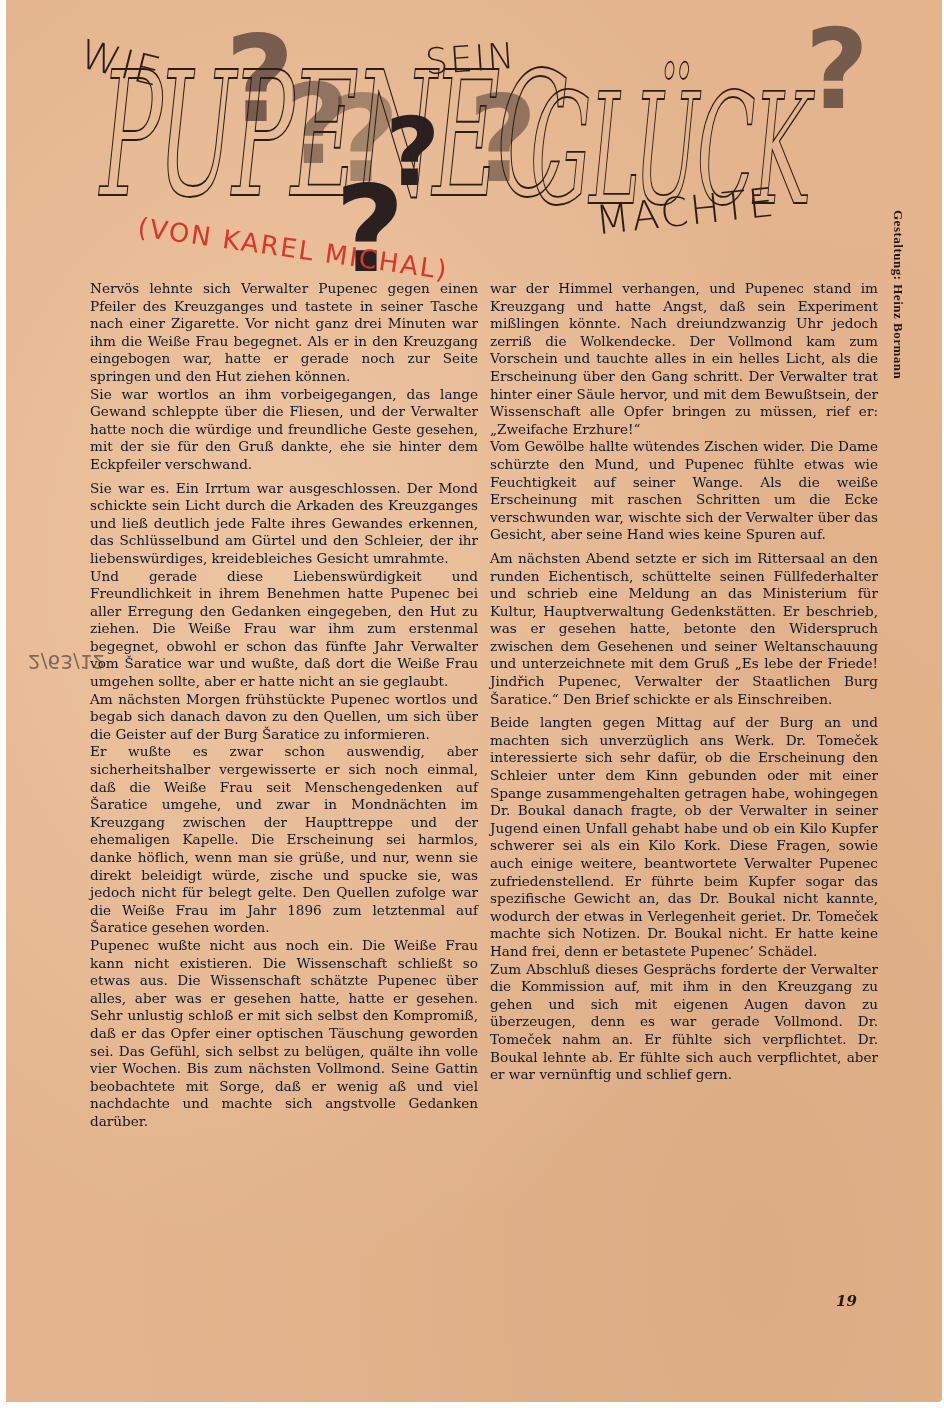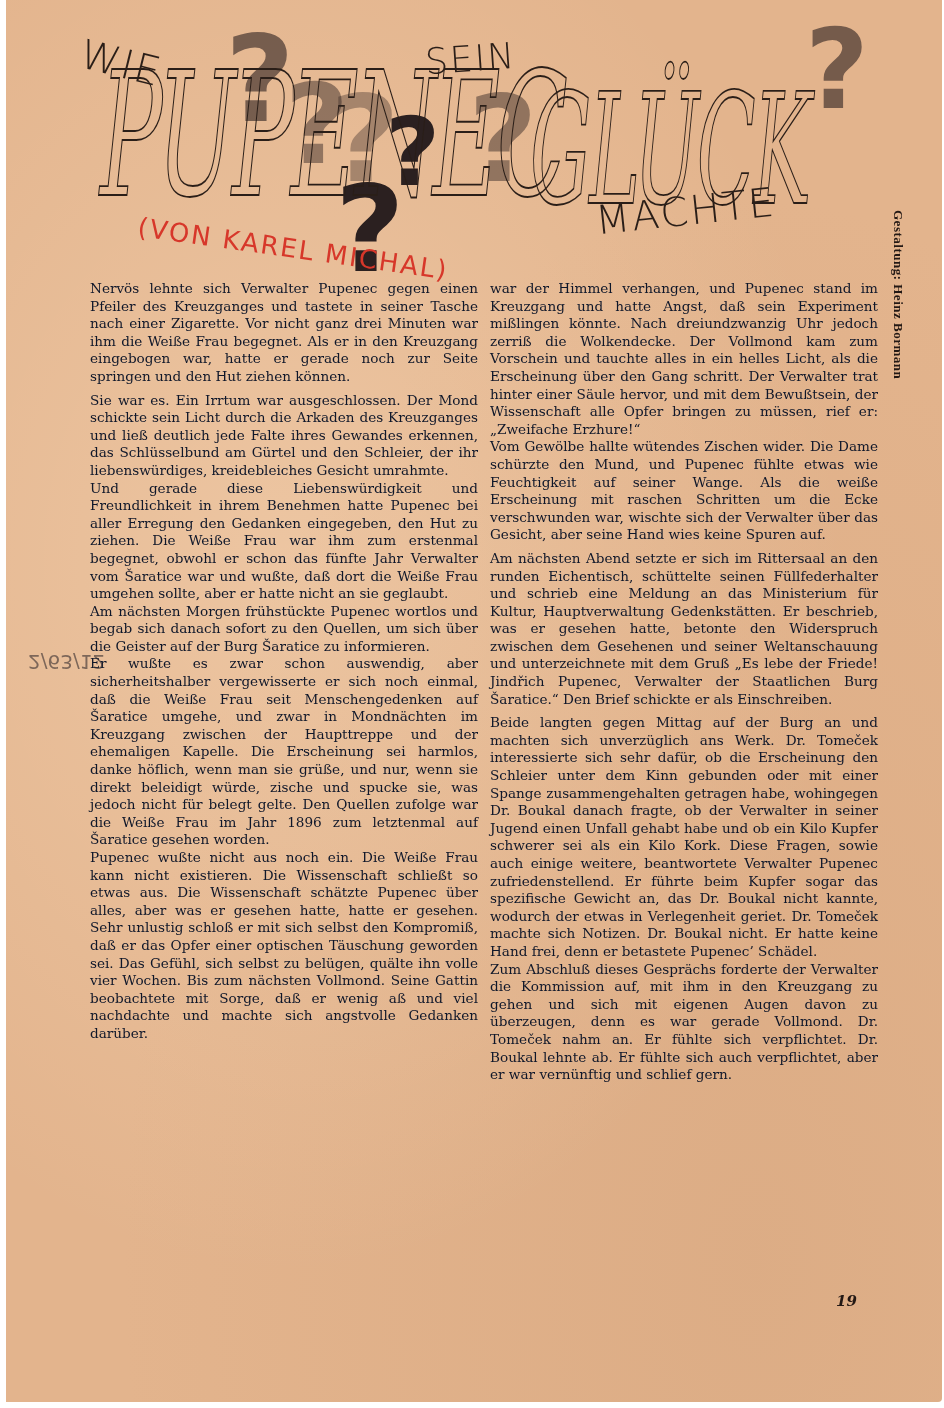--- a/index.html
+++ b/index.html
@@ -94,23 +94,24 @@
   <span class="t-big t-gluck">GLÜCK</span>
   <span class="t-small t-machte">MACHTE</span>
   <span class="author">(VON KAREL MICHAL)</span>
 </div>
 
 <div class="credit">Gestaltung: Heinz Bormann</div>
 <div class="margin-note">2/63/12</div>
 
 <div class="column col-left">
   <p>Nervös lehnte sich Verwalter Pupenec gegen einen Pfeiler des Kreuzganges und tastete in seiner Tasche nach einer Zigarette. Vor nicht ganz drei Minuten war ihm die Weiße Frau begegnet. Als er in den Kreuzgang eingebogen war, hatte er gerade noch zur Seite springen und den Hut ziehen können.</p>
+  <p>Sie war wortlos an ihm vorbeigegangen, das lange Gewand schleppte über die Fliesen, und der Verwalter hatte noch die würdige und freundliche Geste gesehen, mit der sie für den Gruß dankte, ehe sie hinter dem Eckpfeiler verschwand.</p>
   <p class="gap">Sie war es. Ein Irrtum war ausgeschlossen. Der Mond schickte sein Licht durch die Arkaden des Kreuzganges und ließ deutlich jede Falte ihres Gewandes erkennen, das Schlüsselbund am Gürtel und den Schleier, der ihr liebenswürdiges, kreidebleiches Gesicht umrahmte.</p>
   <p>Und gerade diese Liebenswürdigkeit und Freundlichkeit in ihrem Benehmen hatte Pupenec bei aller Erregung den Gedanken eingegeben, den Hut zu ziehen. Die Weiße Frau war ihm zum erstenmal begegnet, obwohl er schon das fünfte Jahr Verwalter vom Šaratice war und wußte, daß dort die Weiße Frau umgehen sollte, aber er hatte nicht an sie geglaubt.</p>
-  <p>Am nächsten Morgen frühstückte Pupenec wortlos und begab sich danach sofort zu den Quellen, um sich über die Geister auf der Burg Šaratice zu informieren.</p>
+  <p>Am nächsten Morgen frühstückte Pupenec wortlos und begab sich danach davon zu den Quellen, um sich über die Geister auf der Burg Šaratice zu informieren.</p>
   <p>Er wußte es zwar schon auswendig, aber sicherheitshalber vergewisserte er sich noch einmal, daß die Weiße Frau seit Menschengedenken auf Šaratice umgehe, und zwar in Mondnächten im Kreuzgang zwischen der Haupttreppe und der ehemaligen Kapelle. Die Erscheinung sei harmlos, danke höflich, wenn man sie grüße, und nur, wenn sie direkt beleidigt würde, zische und spucke sie, was jedoch nicht für belegt gelte. Den Quellen zufolge war die Weiße Frau im Jahr 1896 zum letztenmal auf Šaratice gesehen worden.</p>
   <p>Pupenec wußte nicht aus noch ein. Die Weiße Frau kann nicht existieren. Die Wissenschaft schließt so etwas aus. Die Wissenschaft schätzte Pupenec über alles, aber was er gesehen hatte, hatte er gesehen. Sehr unlustig schloß er mit sich selbst den Kompromiß, daß er das Opfer einer optischen Täuschung geworden sei. Das Gefühl, sich selbst zu belügen, quälte ihn volle vier Wochen. Bis zum nächsten Vollmond. Seine Gattin beobachtete mit Sorge, daß er wenig aß und viel nachdachte und machte sich angstvolle Gedanken darüber.</p>
 </div>
 
 <div class="column col-right">
   <p>war der Himmel verhangen, und Pupenec stand im Kreuzgang und hatte Angst, daß sein Experiment mißlingen könnte. Nach dreiundzwanzig Uhr jedoch zerriß die Wolkendecke. Der Vollmond kam zum Vorschein und tauchte alles in ein helles Licht, als die Erscheinung über den Gang schritt. Der Verwalter trat hinter einer Säule hervor, und mit dem Bewußtsein, der Wissenschaft alle Opfer bringen zu müssen, rief er: „Zweifache Erzhure!“</p>
   <p>Vom Gewölbe hallte wütendes Zischen wider. Die Dame schürzte den Mund, und Pupenec fühlte etwas wie Feuchtigkeit auf seiner Wange. Als die weiße Erscheinung mit raschen Schritten um die Ecke verschwunden war, wischte sich der Verwalter über das Gesicht, aber seine Hand wies keine Spuren auf.</p>
   <p class="gap">Am nächsten Abend setzte er sich im Rittersaal an den runden Eichentisch, schüttelte seinen Füllfederhalter und schrieb eine Meldung an das Ministerium für Kultur, Hauptverwaltung Gedenkstätten. Er beschrieb, was er gesehen hatte, betonte den Widerspruch zwischen dem Gesehenen und seiner Weltanschauung und unterzeichnete mit dem Gruß „Es lebe der Friede! Jindřich Pupenec, Verwalter der Staatlichen Burg Šaratice.“ Den Brief schickte er als Einschreiben.</p>
   <p class="gap">Beide langten gegen Mittag auf der Burg an und machten sich unverzüglich ans Werk. Dr. Tomeček interessierte sich sehr dafür, ob die Erscheinung den Schleier unter dem Kinn gebunden oder mit einer Spange zusammengehalten getragen habe, wohingegen Dr. Boukal danach fragte, ob der Verwalter in seiner Jugend einen Unfall gehabt habe und ob ein Kilo Kupfer schwerer sei als ein Kilo Kork. Diese Fragen, sowie auch einige weitere, beantwortete Verwalter Pupenec zufriedenstellend. Er führte beim Kupfer sogar das spezifische Gewicht an, das Dr. Boukal nicht kannte, wodurch der etwas in Verlegenheit geriet. Dr. Tomeček machte sich Notizen. Dr. Boukal nicht. Er hatte keine Hand frei, denn er betastete Pupenec’ Schädel.</p>
   <p>Zum Abschluß dieses Gesprächs forderte der Verwalter die Kommission auf, mit ihm in den Kreuzgang zu gehen und sich mit eigenen Augen davon zu überzeugen, denn es war gerade Vollmond. Dr. Tomeček nahm an. Er fühlte sich verpflichtet. Dr. Boukal lehnte ab. Er fühlte sich auch verpflichtet, aber er war vernünftig und schlief gern.</p>

